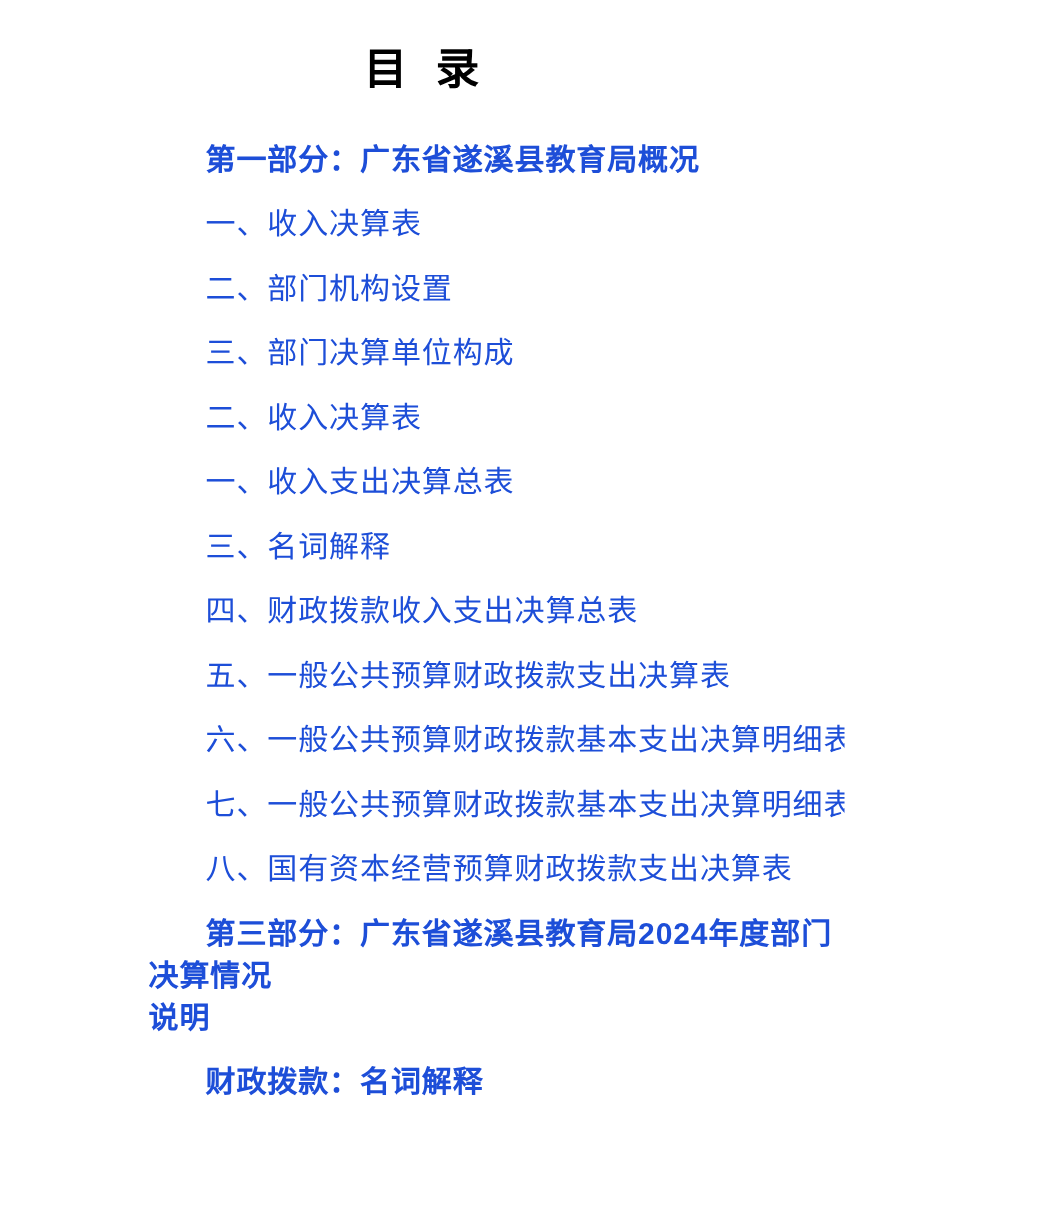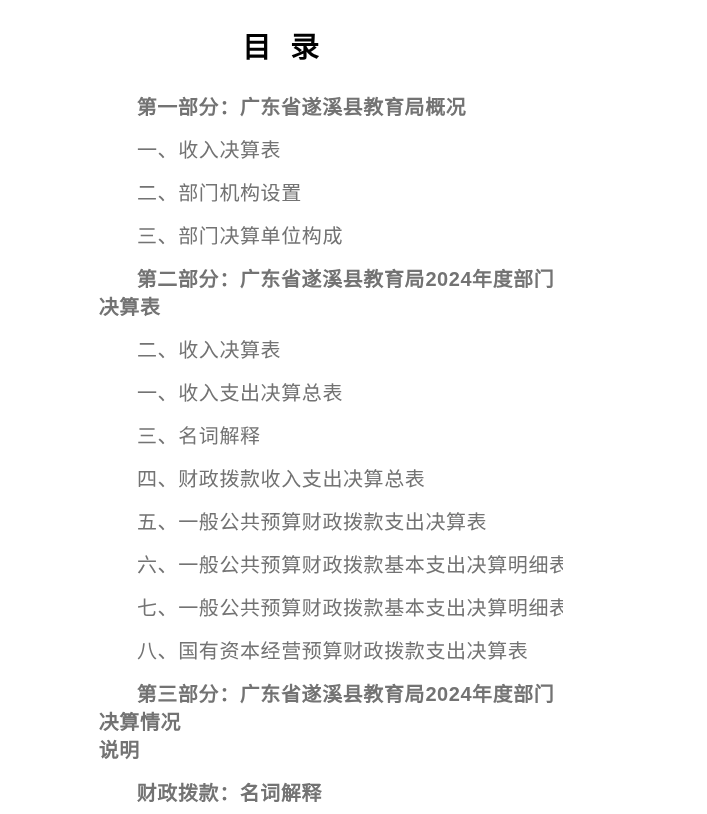--- a/index.html
+++ b/index.html
@@ -29,41 +29,40 @@
   .toc {
     margin: 29px 0 0 99px;
   }
   .toc p {
     margin: 0 0 15px 0;
     font-size: 20px;
     line-height: 28px;
     text-indent: 38px;
     letter-spacing: 0.6px;
     font-weight: 400;
-    color: #737373;
+    color: #1d4ed8;
     white-space: nowrap;
   }
   .toc p.part {
     font-weight: 700;
     white-space: normal;
   }
 </style>
 </head>
 <body>
 
 <div class="page">
 
   <h1 class="doc-title">目 录</h1>
 
   <div class="toc">
     <p class="part"><span>第一部分：广东省遂溪县教育局概况</span></p>
     <p class="item"><span>一、收入决算表</span></p>
     <p class="item"><span>二、部门机构设置</span></p>
     <p class="item"><span>三、部门决算单位构成</span></p>
-    <p class="part"><span>第二部分：广东省遂溪县教育局2024年度部门决算表</span></p>
     <p class="item"><span>二、收入决算表</span></p>
     <p class="item"><span>一、收入支出决算总表</span></p>
     <p class="item"><span>三、名词解释</span></p>
     <p class="item"><span>四、财政拨款收入支出决算总表</span></p>
     <p class="item"><span>五、一般公共预算财政拨款支出决算表</span></p>
     <p class="item"><span>六、一般公共预算财政拨款基本支出决算明细表</span></p>
     <p class="item"><span>七、一般公共预算财政拨款基本支出决算明细表</span></p>
     <p class="item"><span>八、国有资本经营预算财政拨款支出决算表</span></p>
     <p class="part"><span>第三部分：广东省遂溪县教育局2024年度部门决算情况</span><br><span>说明</span></p>
     <p class="part"><span>财政拨款：名词解释</span></p>

